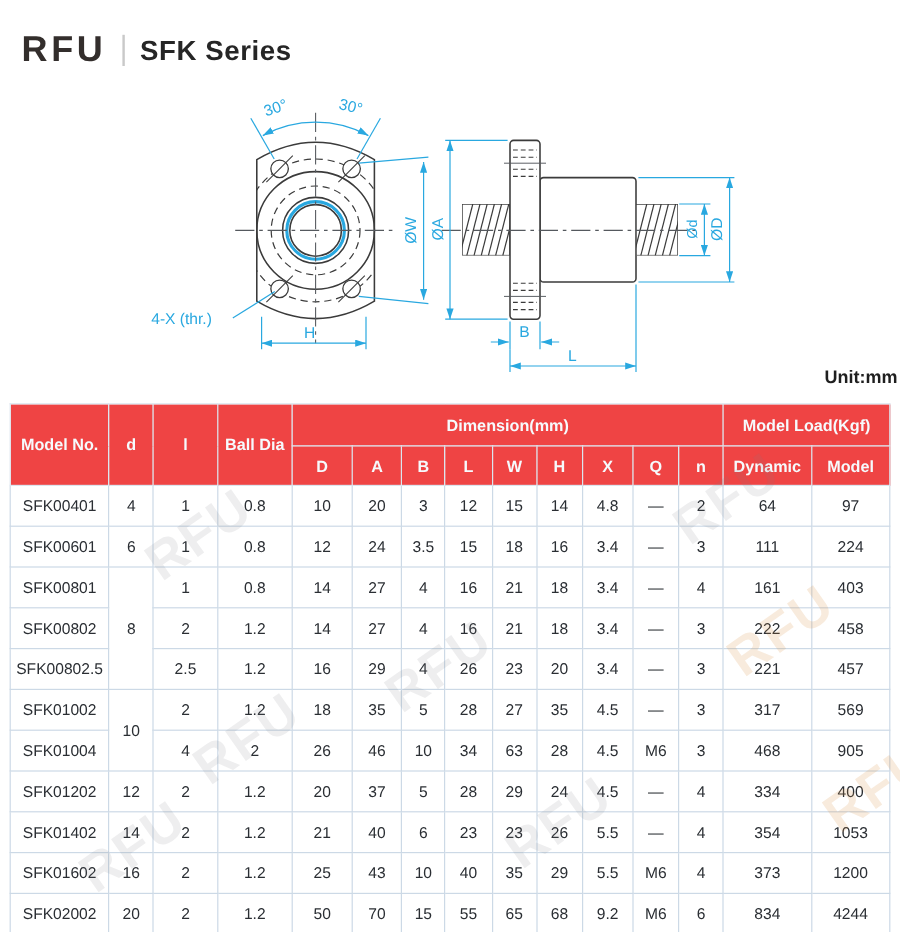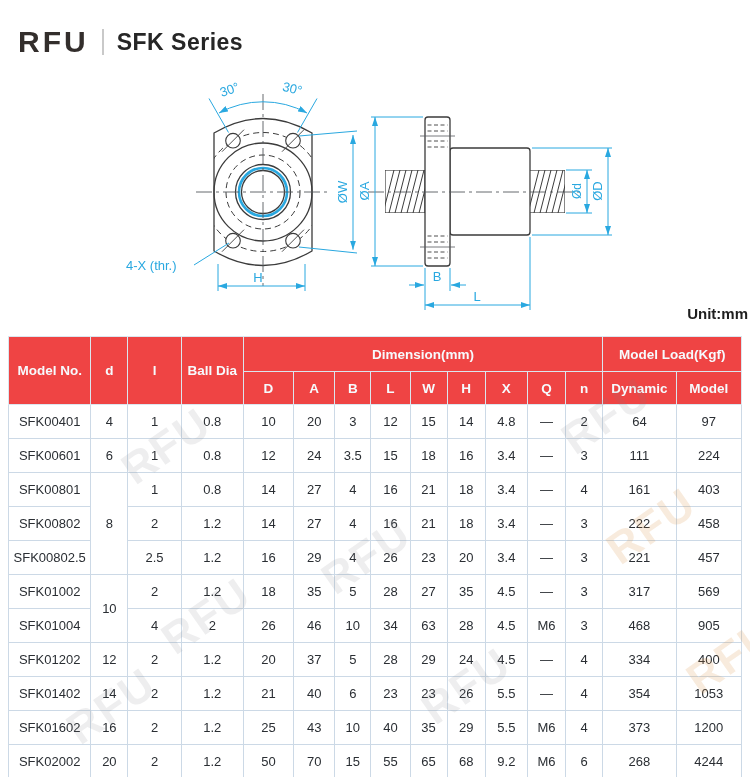--- a/index.html
+++ b/index.html
@@ -400,21 +400,21 @@
           <td>1.2</td>
           <td>50</td>
           <td>70</td>
           <td>15</td>
           <td>55</td>
           <td>65</td>
           <td>68</td>
           <td>9.2</td>
           <td>M6</td>
           <td>6</td>
-          <td>268</td>
+          <td>834</td>
           <td>4244</td>
         </tr>
       </tbody>
   </table>
 
   <span class="wm gray" style="left:110px;top:85px">RFU</span>
   <span class="wm gray" style="left:310px;top:195px">RFU</span>
   <span class="wm gray" style="left:550px;top:55px">RFU</span>
   <span class="wm warm" style="left:595px;top:165px">RFU</span>
   <span class="wm gray" style="left:150px;top:255px">RFU</span>

